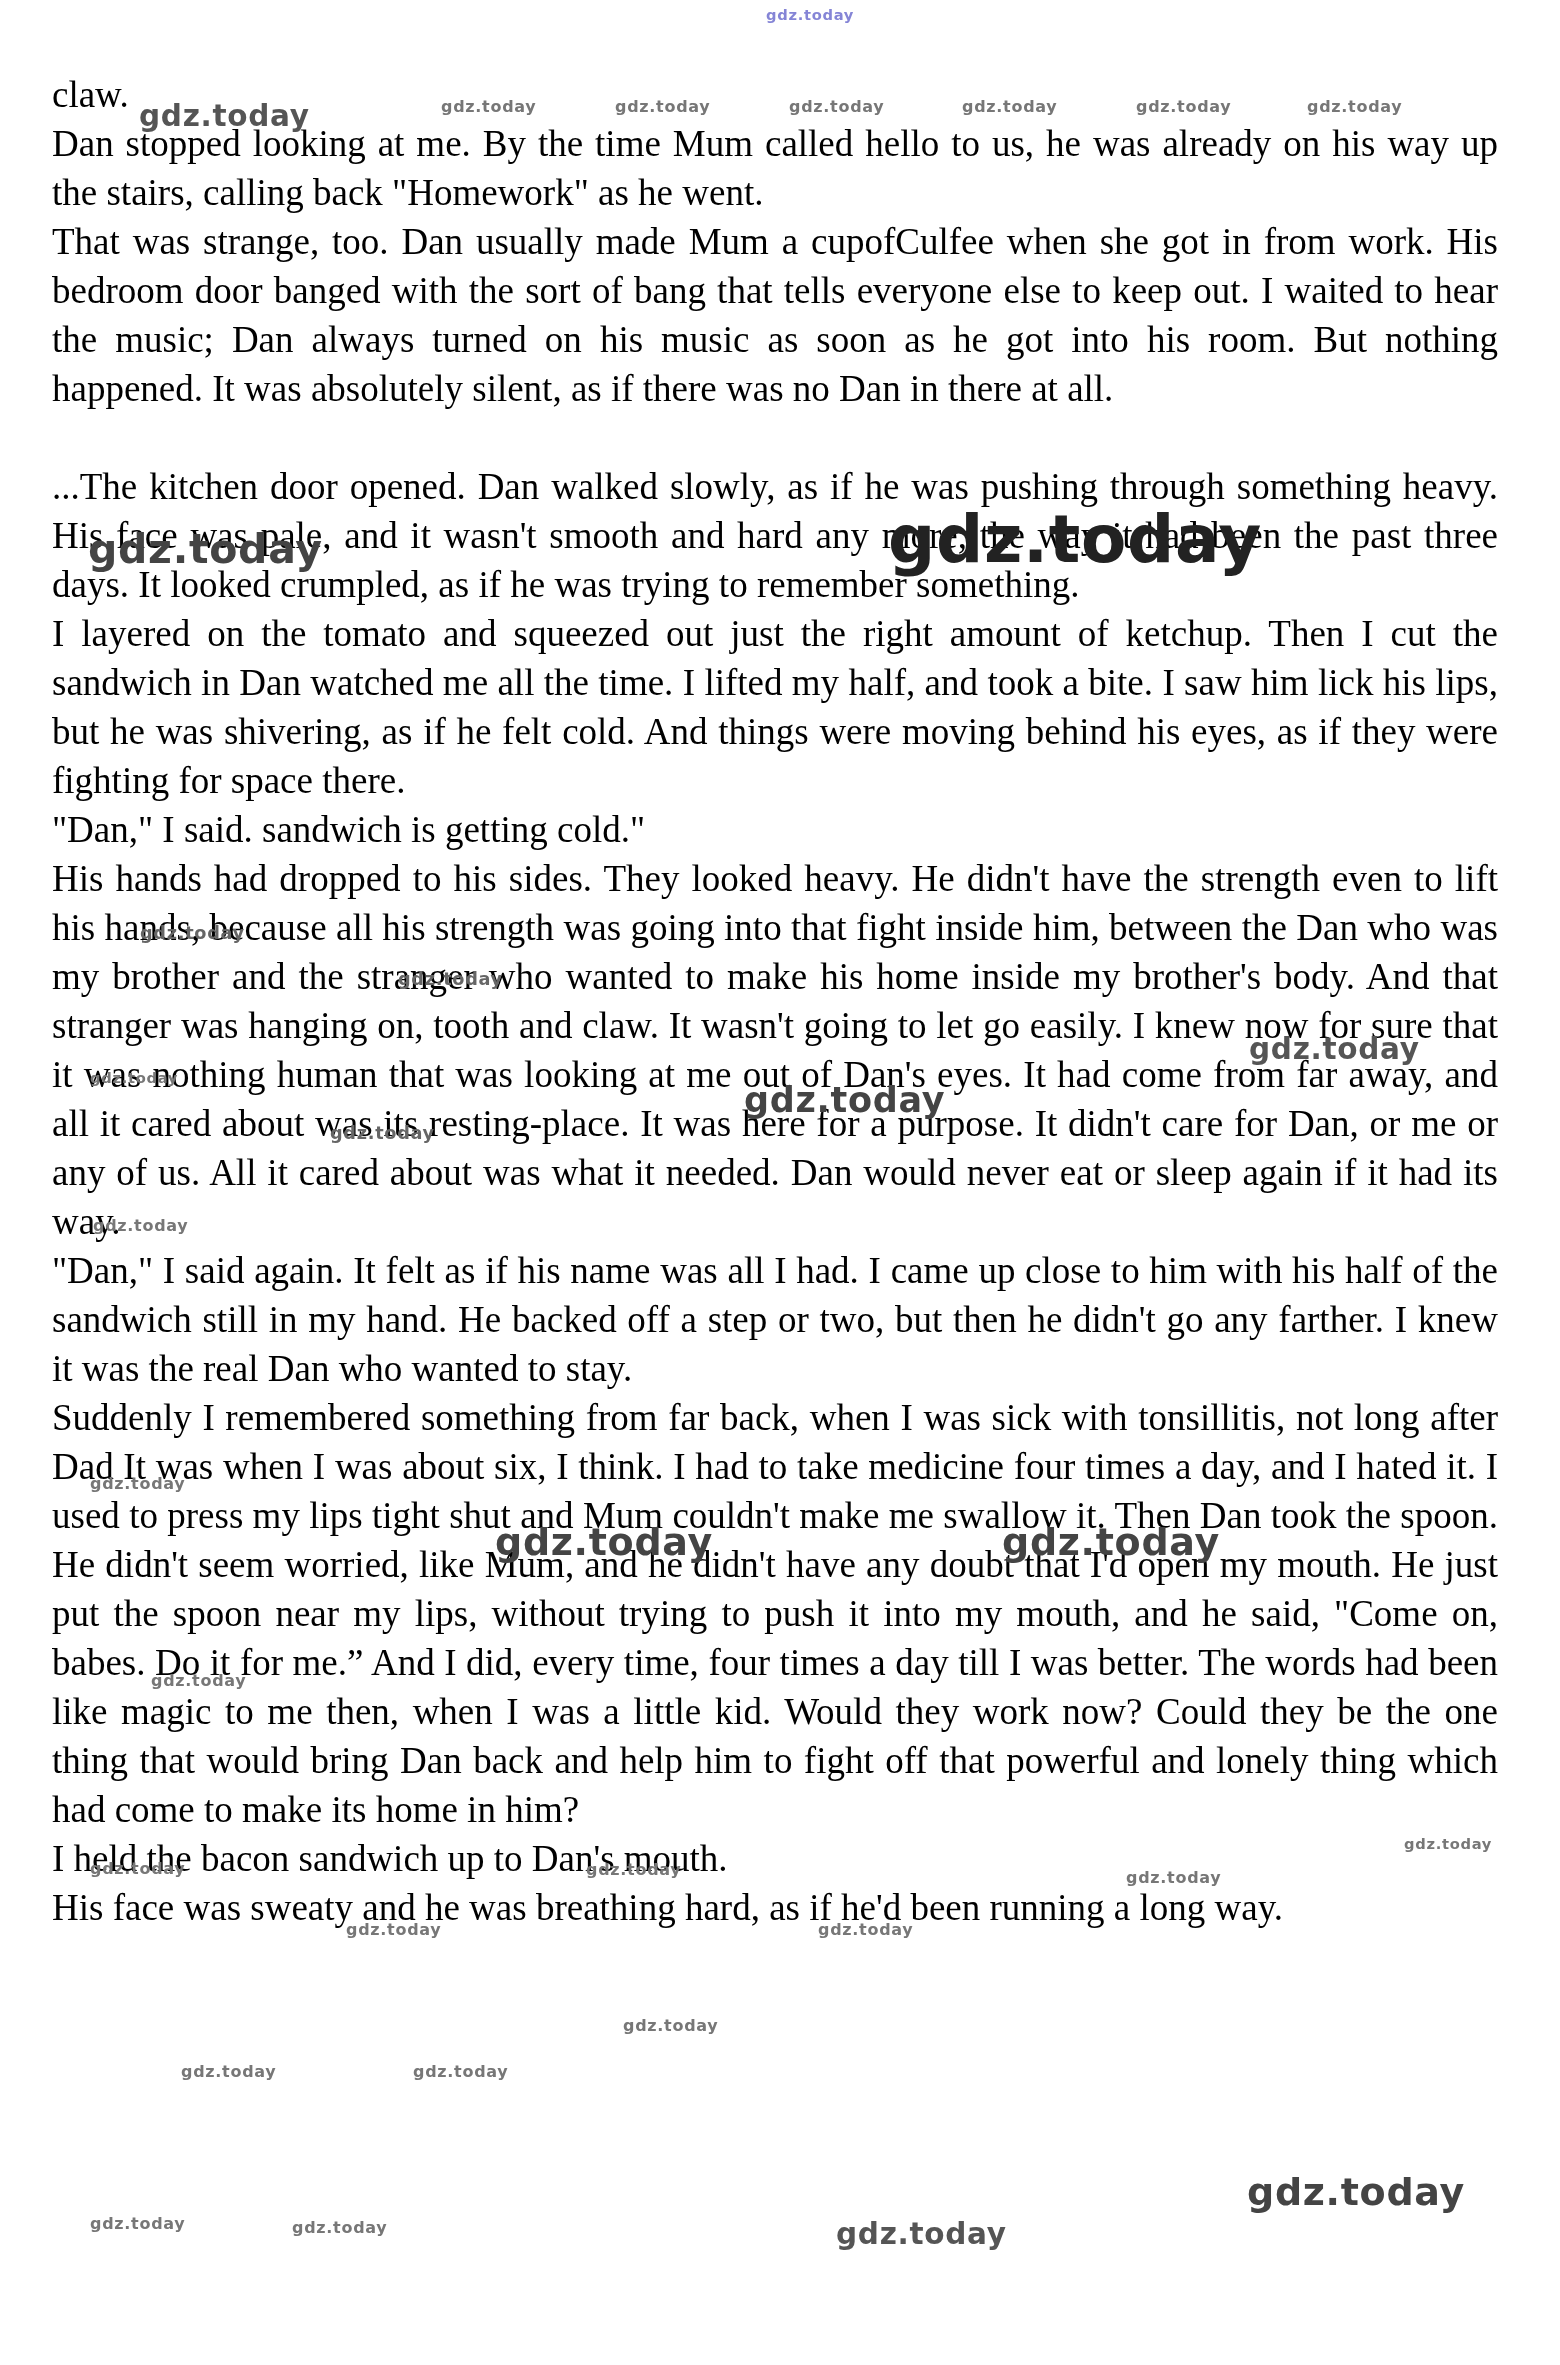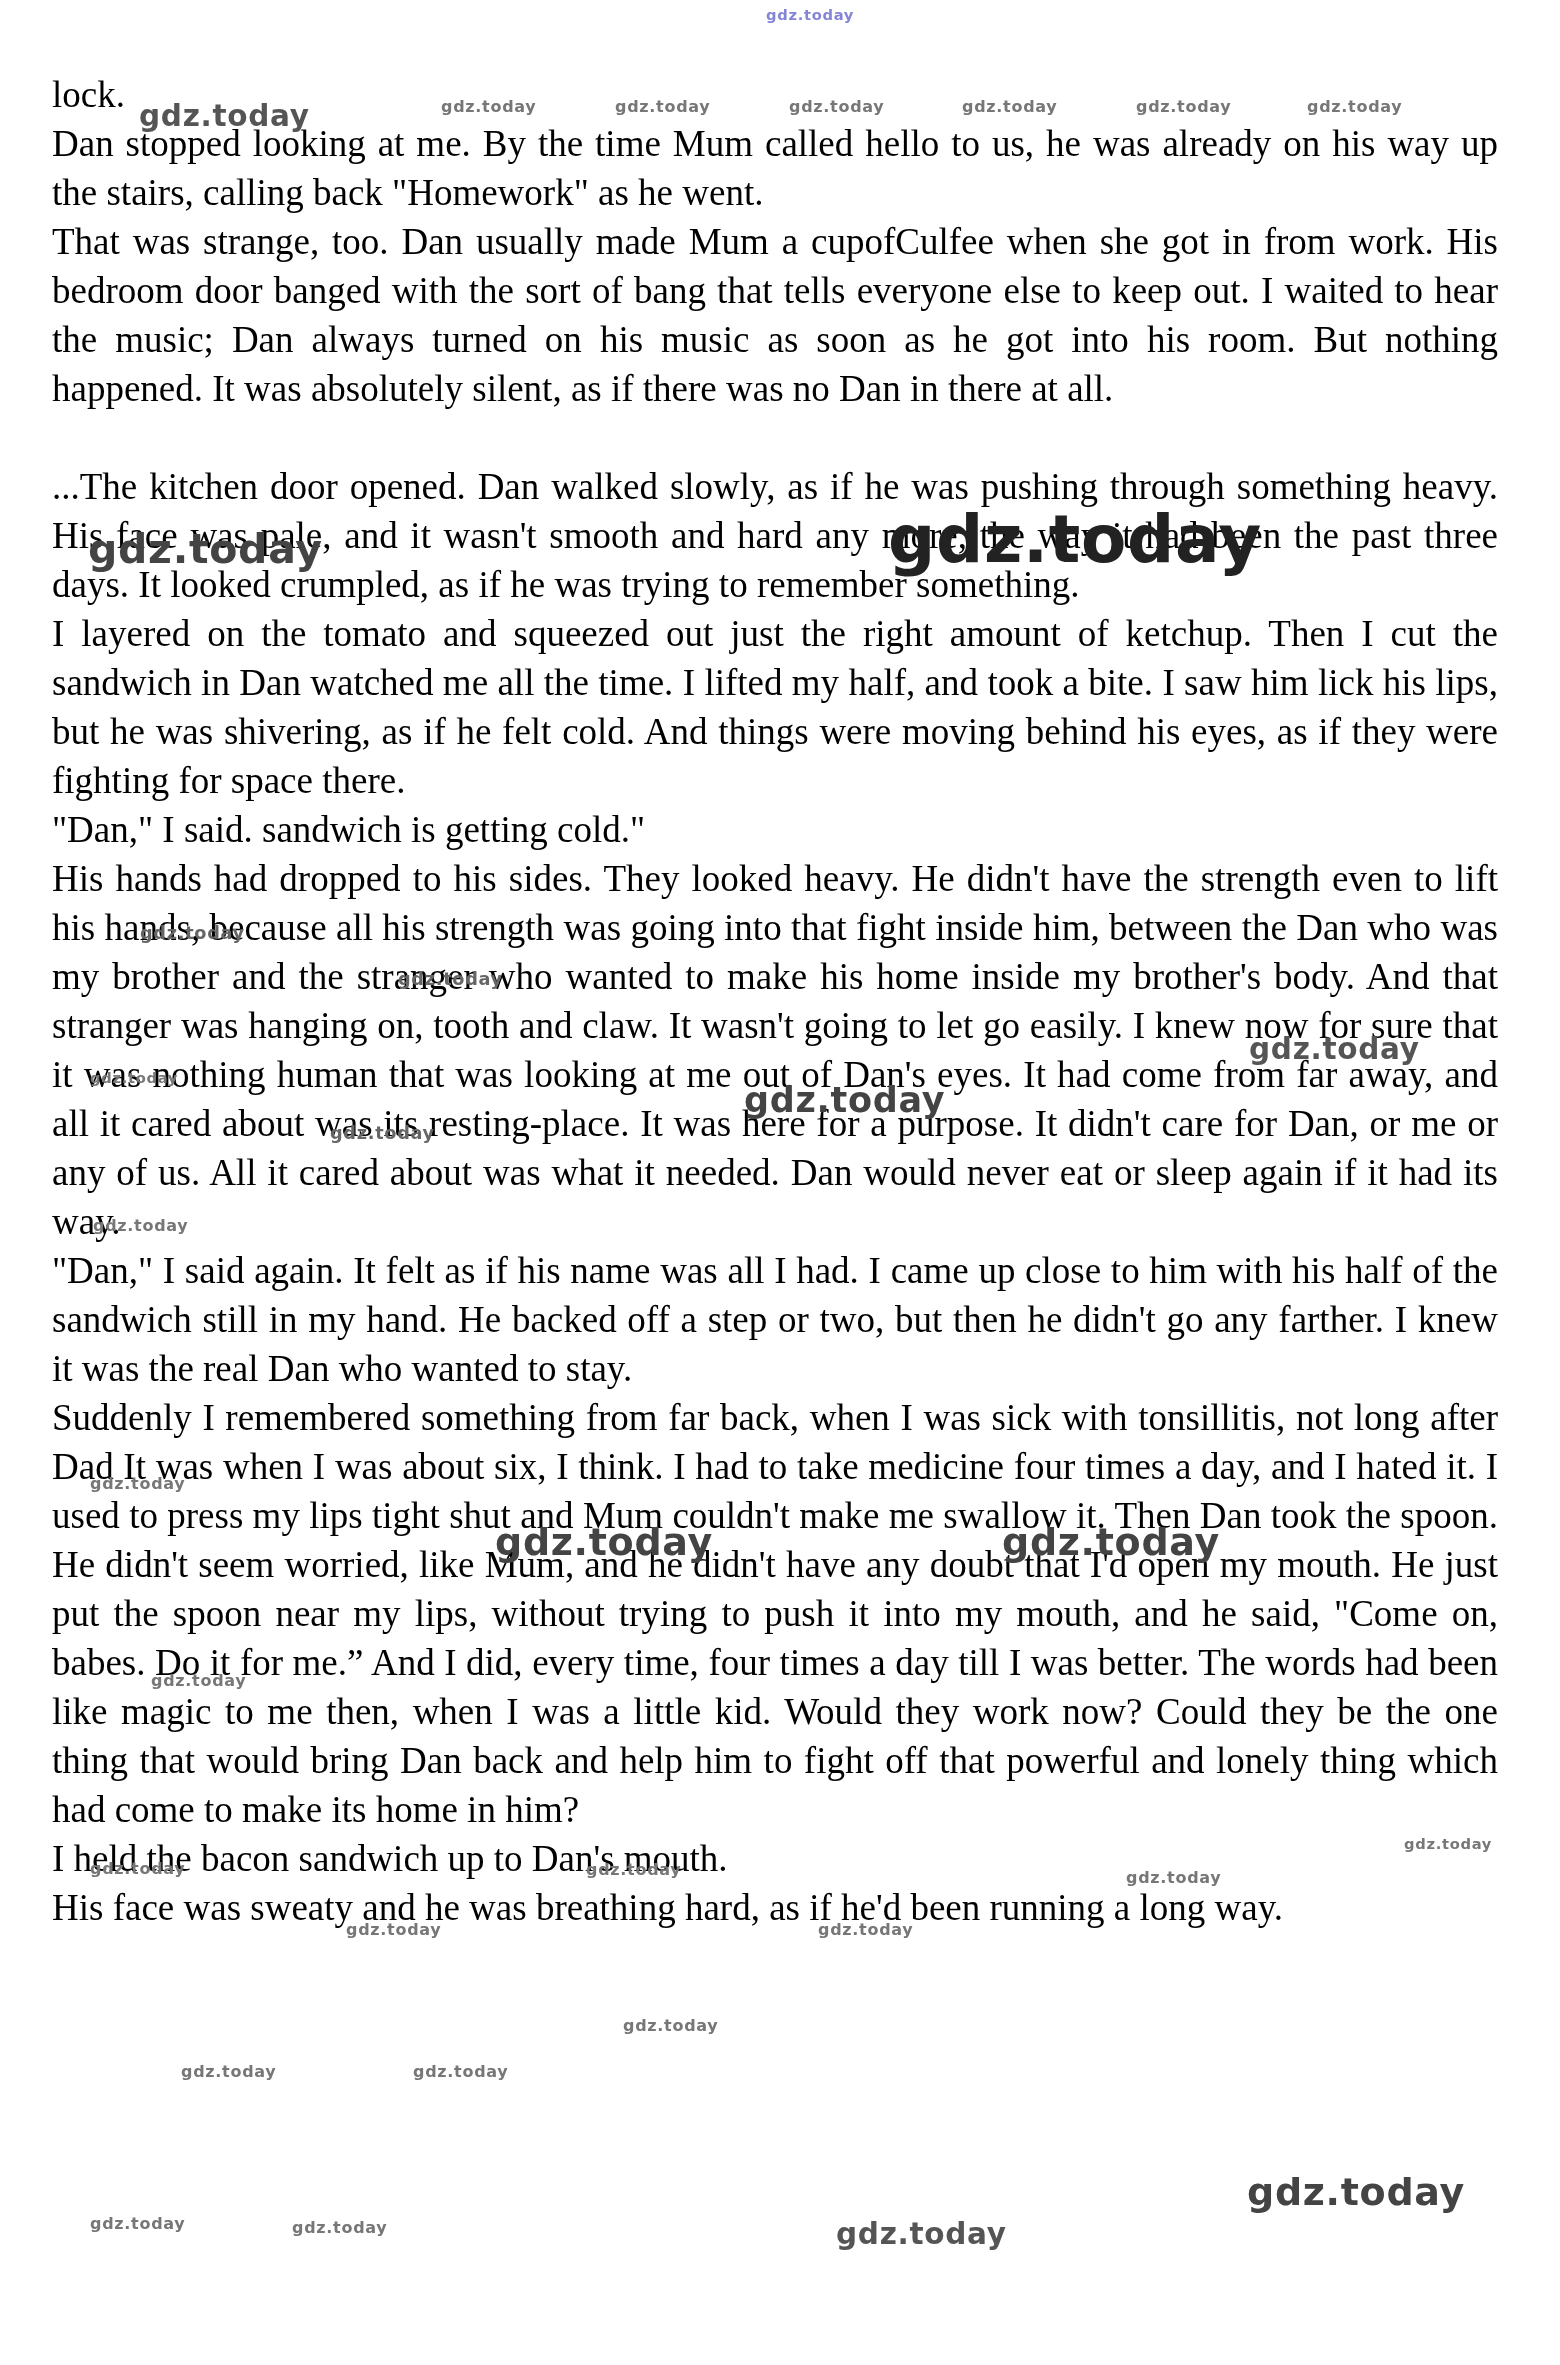--- a/index.html
+++ b/index.html
@@ -46,21 +46,21 @@
     font-weight: 700;
     letter-spacing: 0.7px;
     white-space: nowrap;
   }
 </style>
 </head>
 <body>
 
 <div class="page">
   <div class="text-block" style="color: rgb(0, 0, 0);">
-      <p class="paragraph">lock.</p>
+      <p class="paragraph">claw.</p>
       <p class="paragraph">Dan stopped looking at me. By the time Mum called hello to us, he was already on his way up the stairs, calling back "Homework" as he went.</p>
       <p class="paragraph">That was strange, too. Dan usually made Mum a cupofCulfee when she got in from work. His bedroom door banged with the sort of bang that tells everyone else to keep out. I waited to hear the music; Dan always turned on his music as soon as he got into his room. But nothing happened. It was absolutely silent, as if there was no Dan in there at all.</p>
       <p class="paragraph spacer"></p>
       <p class="paragraph">...The kitchen door opened. Dan walked slowly, as if he was pushing through something heavy. His face was pale, and it wasn't smooth and hard any more, the way it had been the past three days. It looked crumpled, as if he was trying to remember something.</p>
       <p class="paragraph">I layered on the tomato and squeezed out just the right amount of ketchup. Then I cut the sandwich in Dan watched me all the time. I lifted my half, and took a bite. I saw him lick his lips, but he was shivering, as if he felt cold. And things were moving behind his eyes, as if they were fighting for space there.</p>
       <p class="paragraph">"Dan," I said. sandwich is getting cold."</p>
       <p class="paragraph">His hands had dropped to his sides. They looked heavy. He didn't have the strength even to lift his hands, because all his strength was going into that fight inside him, between the Dan who was my brother and the stranger who wanted to make his home inside my brother's body. And that stranger was hanging on, tooth and claw. It wasn't going to let go easily. I knew now for sure that it was nothing human that was looking at me out of Dan's eyes. It had come from far away, and all it cared about was its resting-place. It was here for a purpose. It didn't care for Dan, or me or any of us. All it cared about was what it needed. Dan would never eat or sleep again if it had its way.</p>
       <p class="paragraph">"Dan," I said again. It felt as if his name was all I had. I came up close to him with his half of the sandwich still in my hand. He backed off a step or two, but then he didn't go any farther. I knew it was the real Dan who wanted to stay.</p>
       <p class="paragraph">Suddenly I remembered something from far back, when I was sick with tonsillitis, not long after Dad It was when I was about six, I think. I had to take medicine four times a day, and I hated it. I used to press my lips tight shut and Mum couldn't make me swallow it. Then Dan took the spoon. He didn't seem worried, like Mum, and he didn't have any doubt that I'd open my mouth. He just put the spoon near my lips, without trying to push it into my mouth, and he said, "Come on, babes. Do it for me.” And I did, every time, four times a day till I was better. The words had been like magic to me then, when I was a little kid. Would they work now? Could they be the one thing that would bring Dan back and help him to fight off that powerful and lonely thing which had come to make its home in him?</p>
       <p class="paragraph">I held the bacon sandwich up to Dan's mouth.</p>

